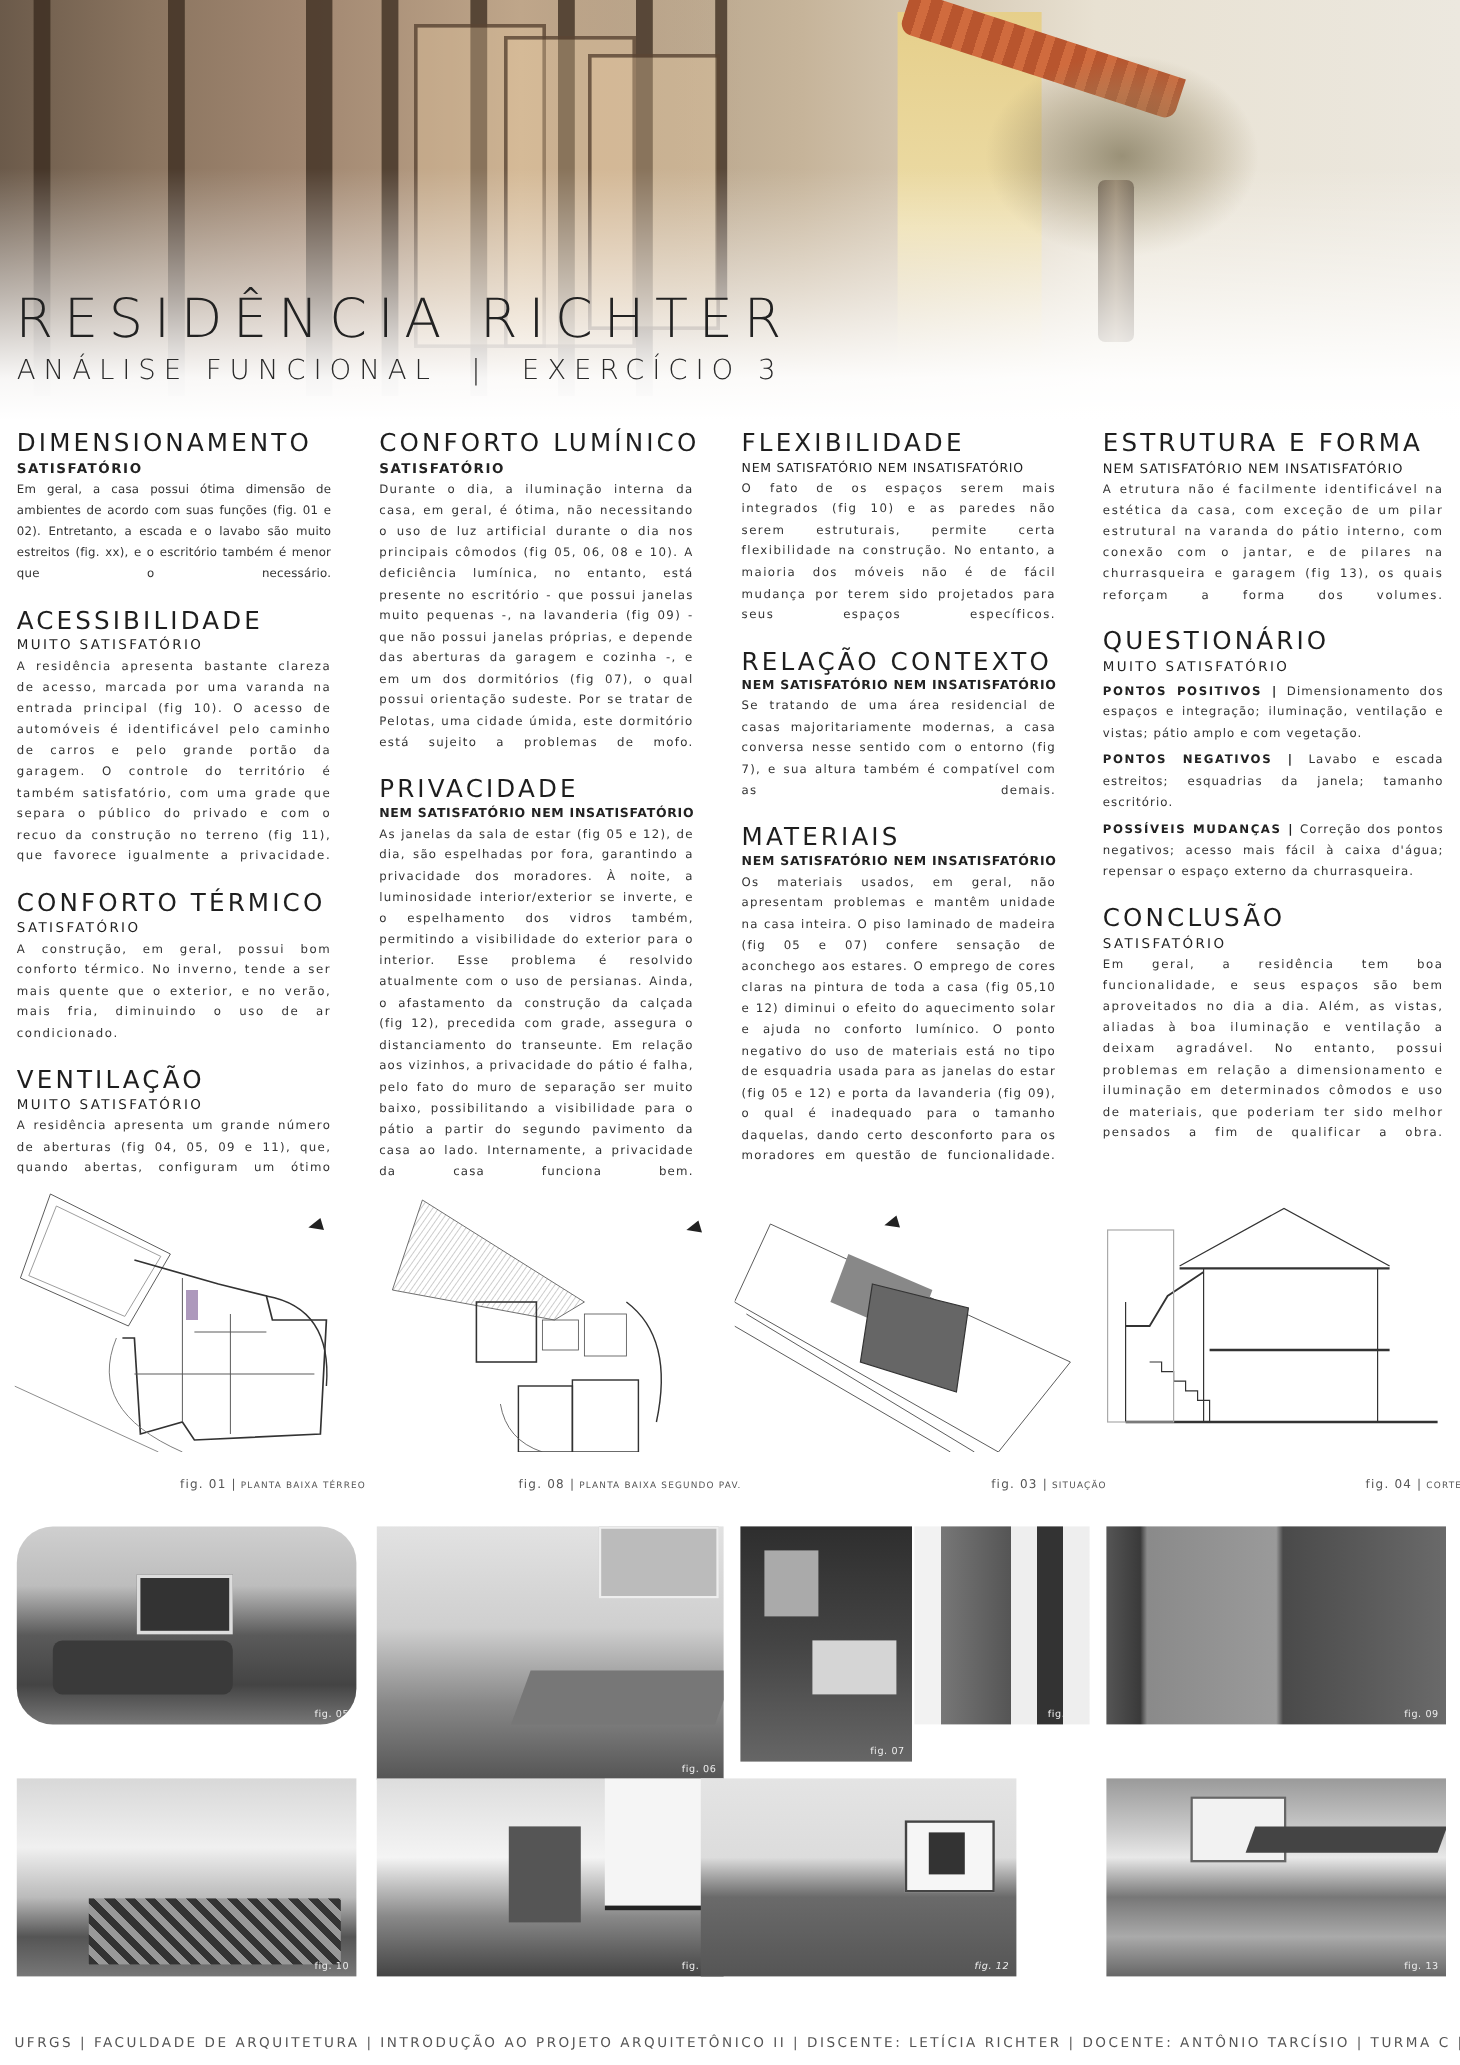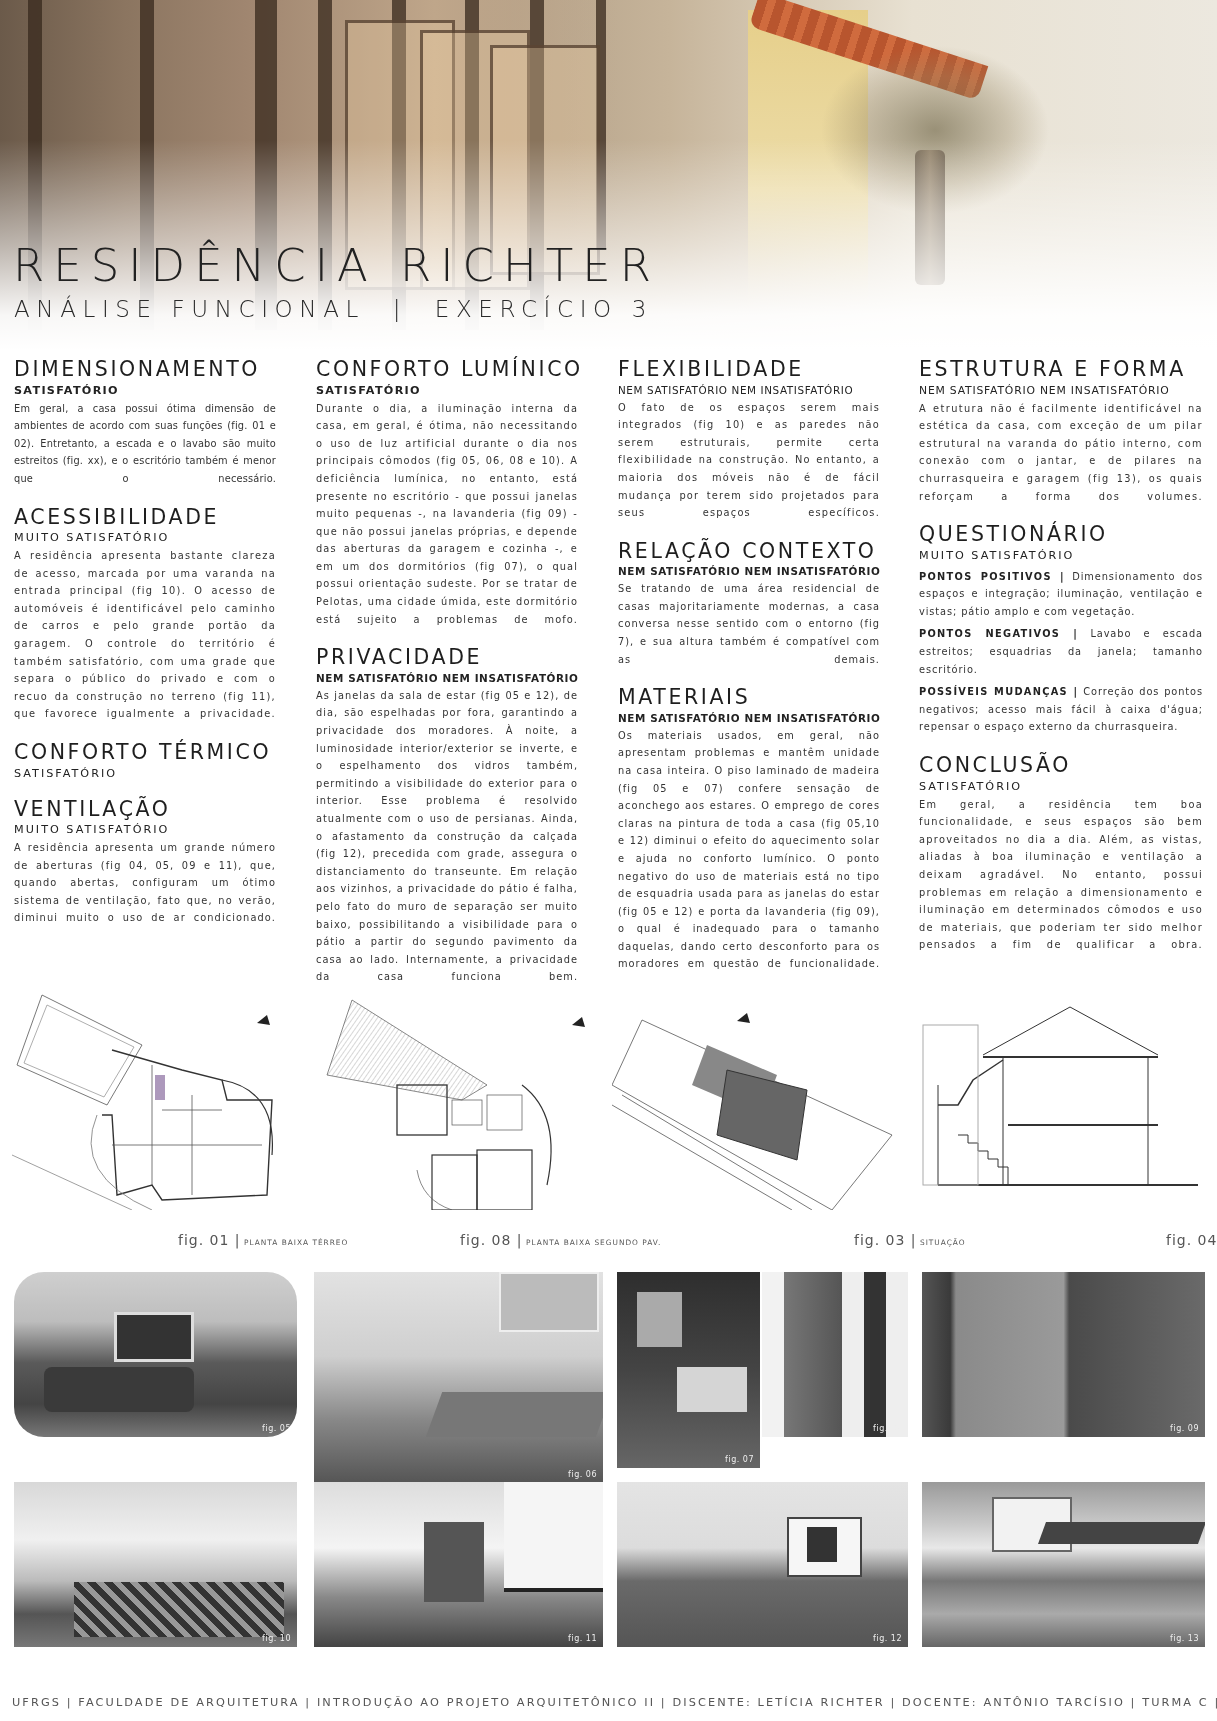--- a/index.html
+++ b/index.html
@@ -41,21 +41,21 @@
 
   #c1 { left: 14px; }
   #c2 { left: 316px; }
   #c3 { left: 618px; }
   #c4 { left: 919px; width: 284px; }
 
   
   .drawing { position: absolute; top: 985px; height: 225px; background: #fff; overflow: hidden; }
   .drawing svg { width: 100%; height: 100%; }
   .caption { position: absolute; top: 1232px; font-size: 7.4px; letter-spacing: 1px; color: #555; white-space: nowrap; }
-  .caption .n { font-size: 14px; margin-left: 28px; }
+  .caption .n { font-size: 10px; }
 
   
   .photo { position: absolute; overflow: hidden; filter: grayscale(1); }
   .photo .tag { position: absolute; right: 6px; bottom: 4px; font-size: 8px; color: #eee; letter-spacing: 0.5px; }
 
   
   .footer { position: absolute; left: 12px; top: 1696px; width: 1195px; font-size: 11.3px; letter-spacing: 2.1px; color: #555;
     white-space: nowrap; text-align: justify; text-align-last: justify; }
 </style>
 </head>
@@ -91,20 +91,21 @@
     <p style="letter-spacing:0.2px;">Em geral, a casa possui ótima dimensão de ambientes de acordo com suas funções (fig. 01 e 02). Entretanto, a escada e o lavabo são muito estreitos (fig. xx), e o escritório também é menor que o necessário.</p>
   </div>
   <div class="section">
     <h2>ACESSIBILIDADE</h2>
     <div class="rating" style="letter-spacing:2px;font-weight:normal;">MUITO SATISFATÓRIO</div>
     <p style="letter-spacing:1.3px;">A residência apresenta bastante clareza de acesso, marcada por uma varanda na entrada principal (fig 10). O acesso de automóveis é identificável pelo caminho de carros e pelo grande portão da garagem. O controle do território é também satisfatório, com uma grade que separa o público do privado e com o recuo da construção no terreno (fig 11), que favorece igualmente a privacidade.</p>
   </div>
   <div class="section">
     <h2>CONFORTO TÉRMICO</h2>
     <div class="rating" style="letter-spacing:2px;font-weight:normal;">SATISFATÓRIO</div>
+    <p style="letter-spacing:1.3px;">A construção, em geral, possui bom conforto térmico. No inverno, tende a ser mais quente que o exterior, e no verão, mais fria, diminuindo o uso de ar condicionado.</p>
   </div>
   <div class="section">
     <h2>VENTILAÇÃO</h2>
     <div class="rating" style="letter-spacing:2px;font-weight:normal;">MUITO SATISFATÓRIO</div>
     <p style="letter-spacing:1.1px;">A residência apresenta um grande número de aberturas (fig 04, 05, 09 e 11), que, quando abertas, configuram um ótimo sistema de ventilação, fato que, no verão, diminui muito o uso de ar condicionado.</p>
   </div>
 </div>
 
 <div class="col" id="c2">
   <div class="section">
@@ -269,21 +270,21 @@
 
 <div class="photo" style="left:14px;top:1482px;width:283px;height:165px;background:linear-gradient(180deg,#d8d8d8 0%,#f0f0f0 35%,#bbb 60%,#555 80%,#777 100%);">
   <div style="position:absolute;left:60px;top:100px;width:210px;height:55px;background:repeating-linear-gradient(45deg,#333 0 6px,#999 6px 12px);"></div>
   <span class="tag">fig. 10</span>
 </div>
 <div class="photo" style="left:314px;top:1482px;width:289px;height:165px;background:linear-gradient(180deg,#ddd 0%,#f4f4f4 40%,#888 70%,#444 100%);">
   <div style="position:absolute;left:190px;top:0;width:99px;height:110px;background:#f5f5f5;border-bottom:4px solid #222;"></div>
   <div style="position:absolute;left:110px;top:40px;width:60px;height:80px;background:#555;"></div>
   <span class="tag">fig. 11</span>
 </div>
-<div class="photo" style="left:617px;top:1482px;width:291px;height:165px;background:linear-gradient(180deg,#e4e4e4 0%,#dcdcdc 40%,#6a6a6a 60%,#555 100%);">
+<div class="photo" style="left:584px;top:1482px;width:263px;height:165px;background:linear-gradient(180deg,#e4e4e4 0%,#dcdcdc 40%,#6a6a6a 60%,#555 100%);font-style:italic;">
   <div style="position:absolute;left:170px;top:35px;width:75px;height:60px;background:#f6f6f6;border:2px solid #444;"></div>
   <div style="position:absolute;left:190px;top:45px;width:30px;height:35px;background:#333;"></div>
   <span class="tag">fig. 12</span>
 </div>
 <div class="photo" style="left:922px;top:1482px;width:283px;height:165px;background:linear-gradient(180deg,#9a9a9a 0%,#c8c8c8 25%,#e8e8e8 40%,#777 60%,#aaa 80%,#666 100%);">
   <div style="position:absolute;left:70px;top:15px;width:80px;height:55px;background:#f2f2f2;border:2px solid #666;"></div>
   <div style="position:absolute;left:120px;top:40px;width:160px;height:22px;background:#444;transform:skewX(-20deg);"></div>
   <span class="tag">fig. 13</span>
 </div>
 

